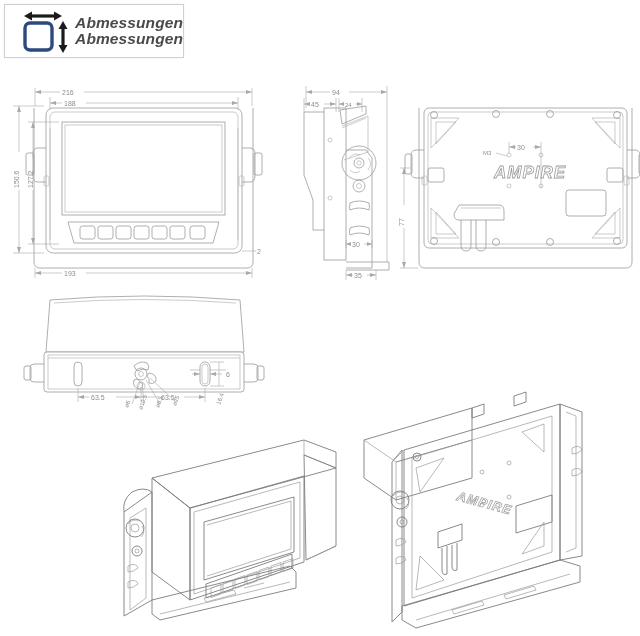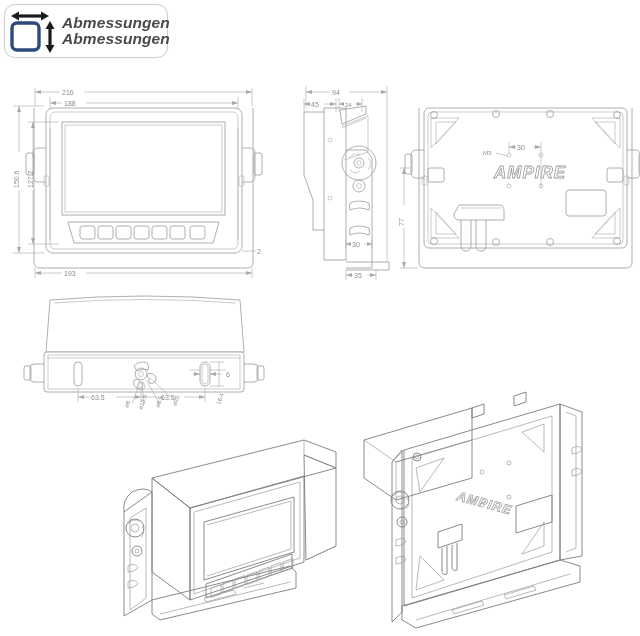--- a/index.html
+++ b/index.html
@@ -9,27 +9,28 @@
     background:#ffffff;
     font-family:"Liberation Sans", sans-serif;
     overflow:hidden;
     position:relative;
   }
   #page{position:relative;width:640px;height:636px;background:#fff;}
 
   
   .badge{
     position:absolute;left:4px;top:4px;
-    width:164px;height:54px;
+    width:180px;height:54px;
     border:1px solid #cfcfcf;
-    border-radius:11px;
+    border-radius:0;
     background:#fff;
     box-sizing:border-box;
     display:flex;align-items:center;
     box-shadow:0 0 2px rgba(0,0,0,.06);
+    justify-content:flex-end;
   }
   .badge-icon{
     position:relative;
     width:56px;height:50px;flex:0 0 56px;
   }
   .badge-text{
     display:flex;flex-direction:column;justify-content:center;
     line-height:1.05;
     padding-left:1px;
   }

